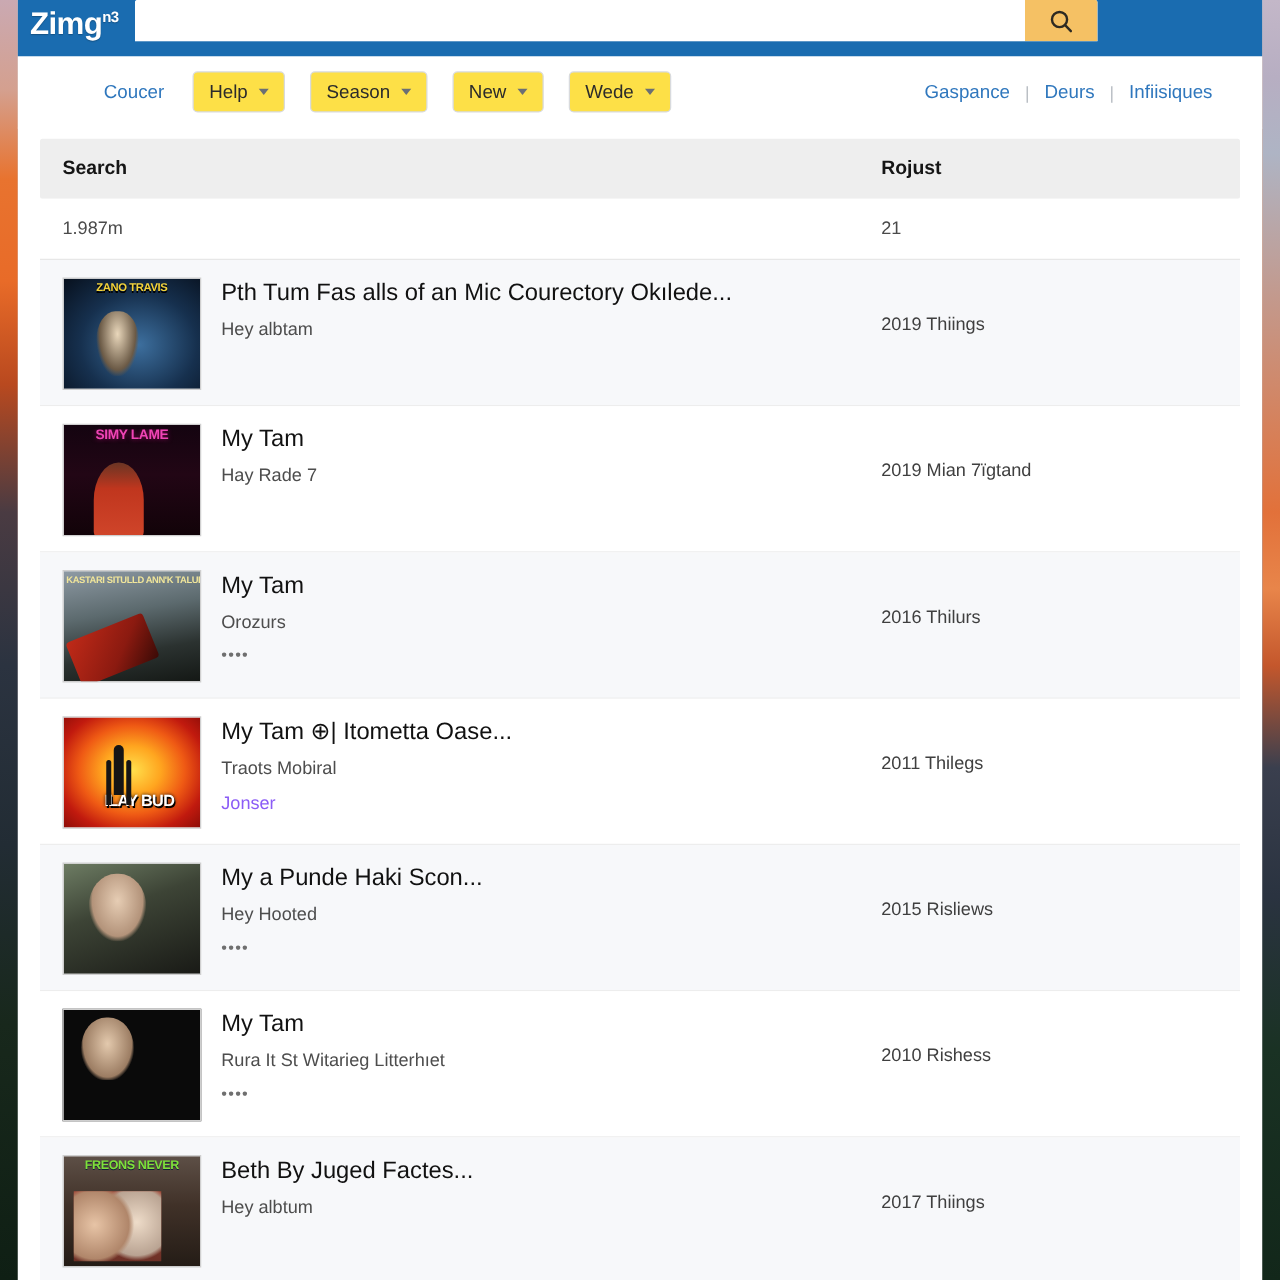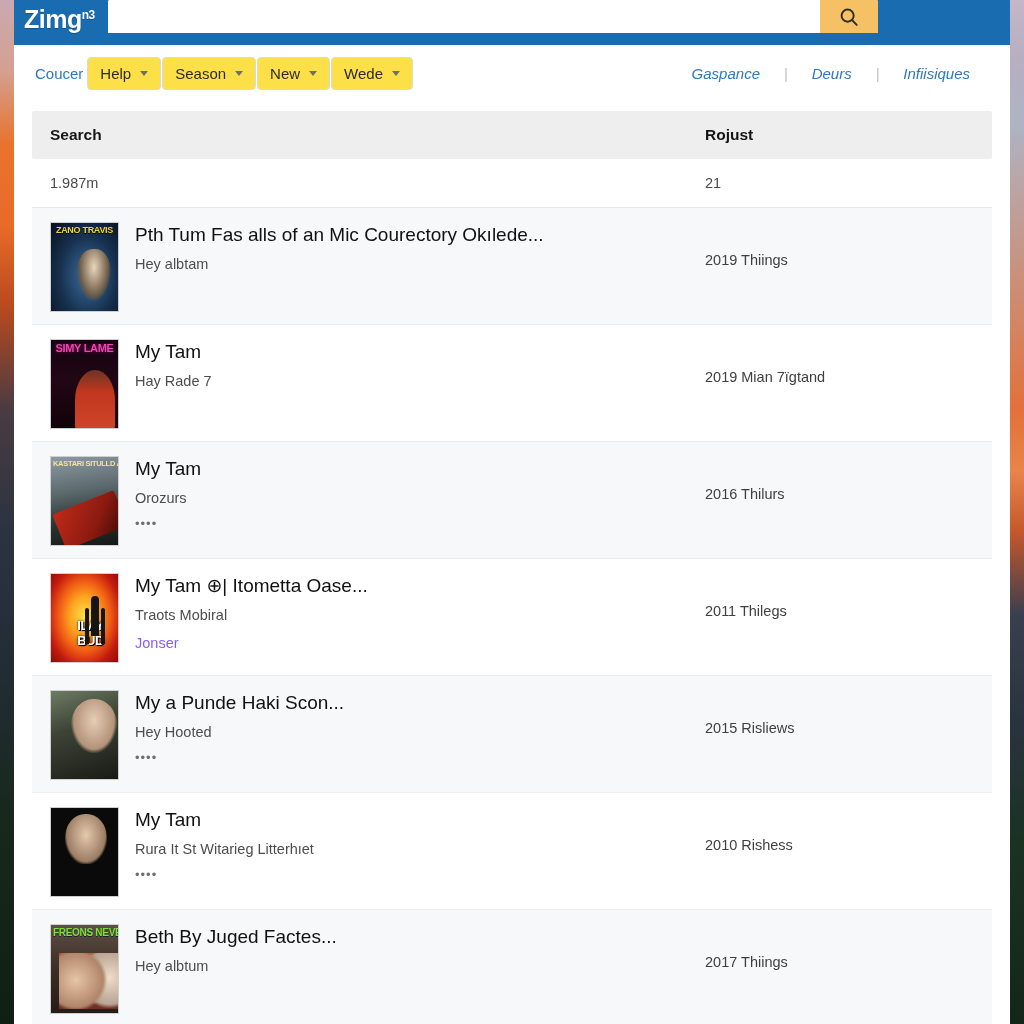--- a/index.html
+++ b/index.html
@@ -119,21 +119,22 @@
     height: 58px;
     background: #ffffff;
     display: flex;
     align-items: center;
     padding: 0 28px 0 18px;
     border-bottom: 1px solid #ffffff;
   }
   .nav-left {
     display: flex;
     align-items: center;
-    gap: 1px;
+    gap: 20px;
+    margin-left: 48px;
   }
   .nav-link {
     color: #2f77bd;
     font-size: 15px;
     text-decoration: none;
     cursor: pointer;
     padding: 2px 3px;
   }
   .nav-btn {
     background: #fde047;
@@ -154,23 +155,22 @@
     border-left: 4.5px solid transparent;
     border-right: 4.5px solid transparent;
     border-top: 5px solid #6b6f74;
     display: inline-block;
   }
 
   .nav-right {
     margin-left: auto;
     display: flex;
     align-items: flex-end;
-    gap: 12px;
+    gap: 0;
     font-size: 15px;
-    font-style: italic;
   }
   .nav-right .nav-link { padding: 0 12px; }
   .nav-sep {
     color: #b9bec4;
     font-size: 14px;
   }
 
   
   .table {
     margin: 8px 18px 0 18px;
@@ -218,21 +218,21 @@
   .row.alt { background: #f7f8fa; }
 
   .row-main {
     flex: 0 0 655px;
     display: flex;
     align-items: flex-start;
     gap: 16px;
   }
 
   .thumb {
-    width: 69px;
+    width: 111px;
     height: 90px;
     flex: 0 0 auto;
     border: 1px solid #cfcfcf;
     background: #1b1b1b;
     position: relative;
     overflow: hidden;
   }
   .thumb .tl {
     position: absolute;
     top: 3px; left: 0; right: 0;

